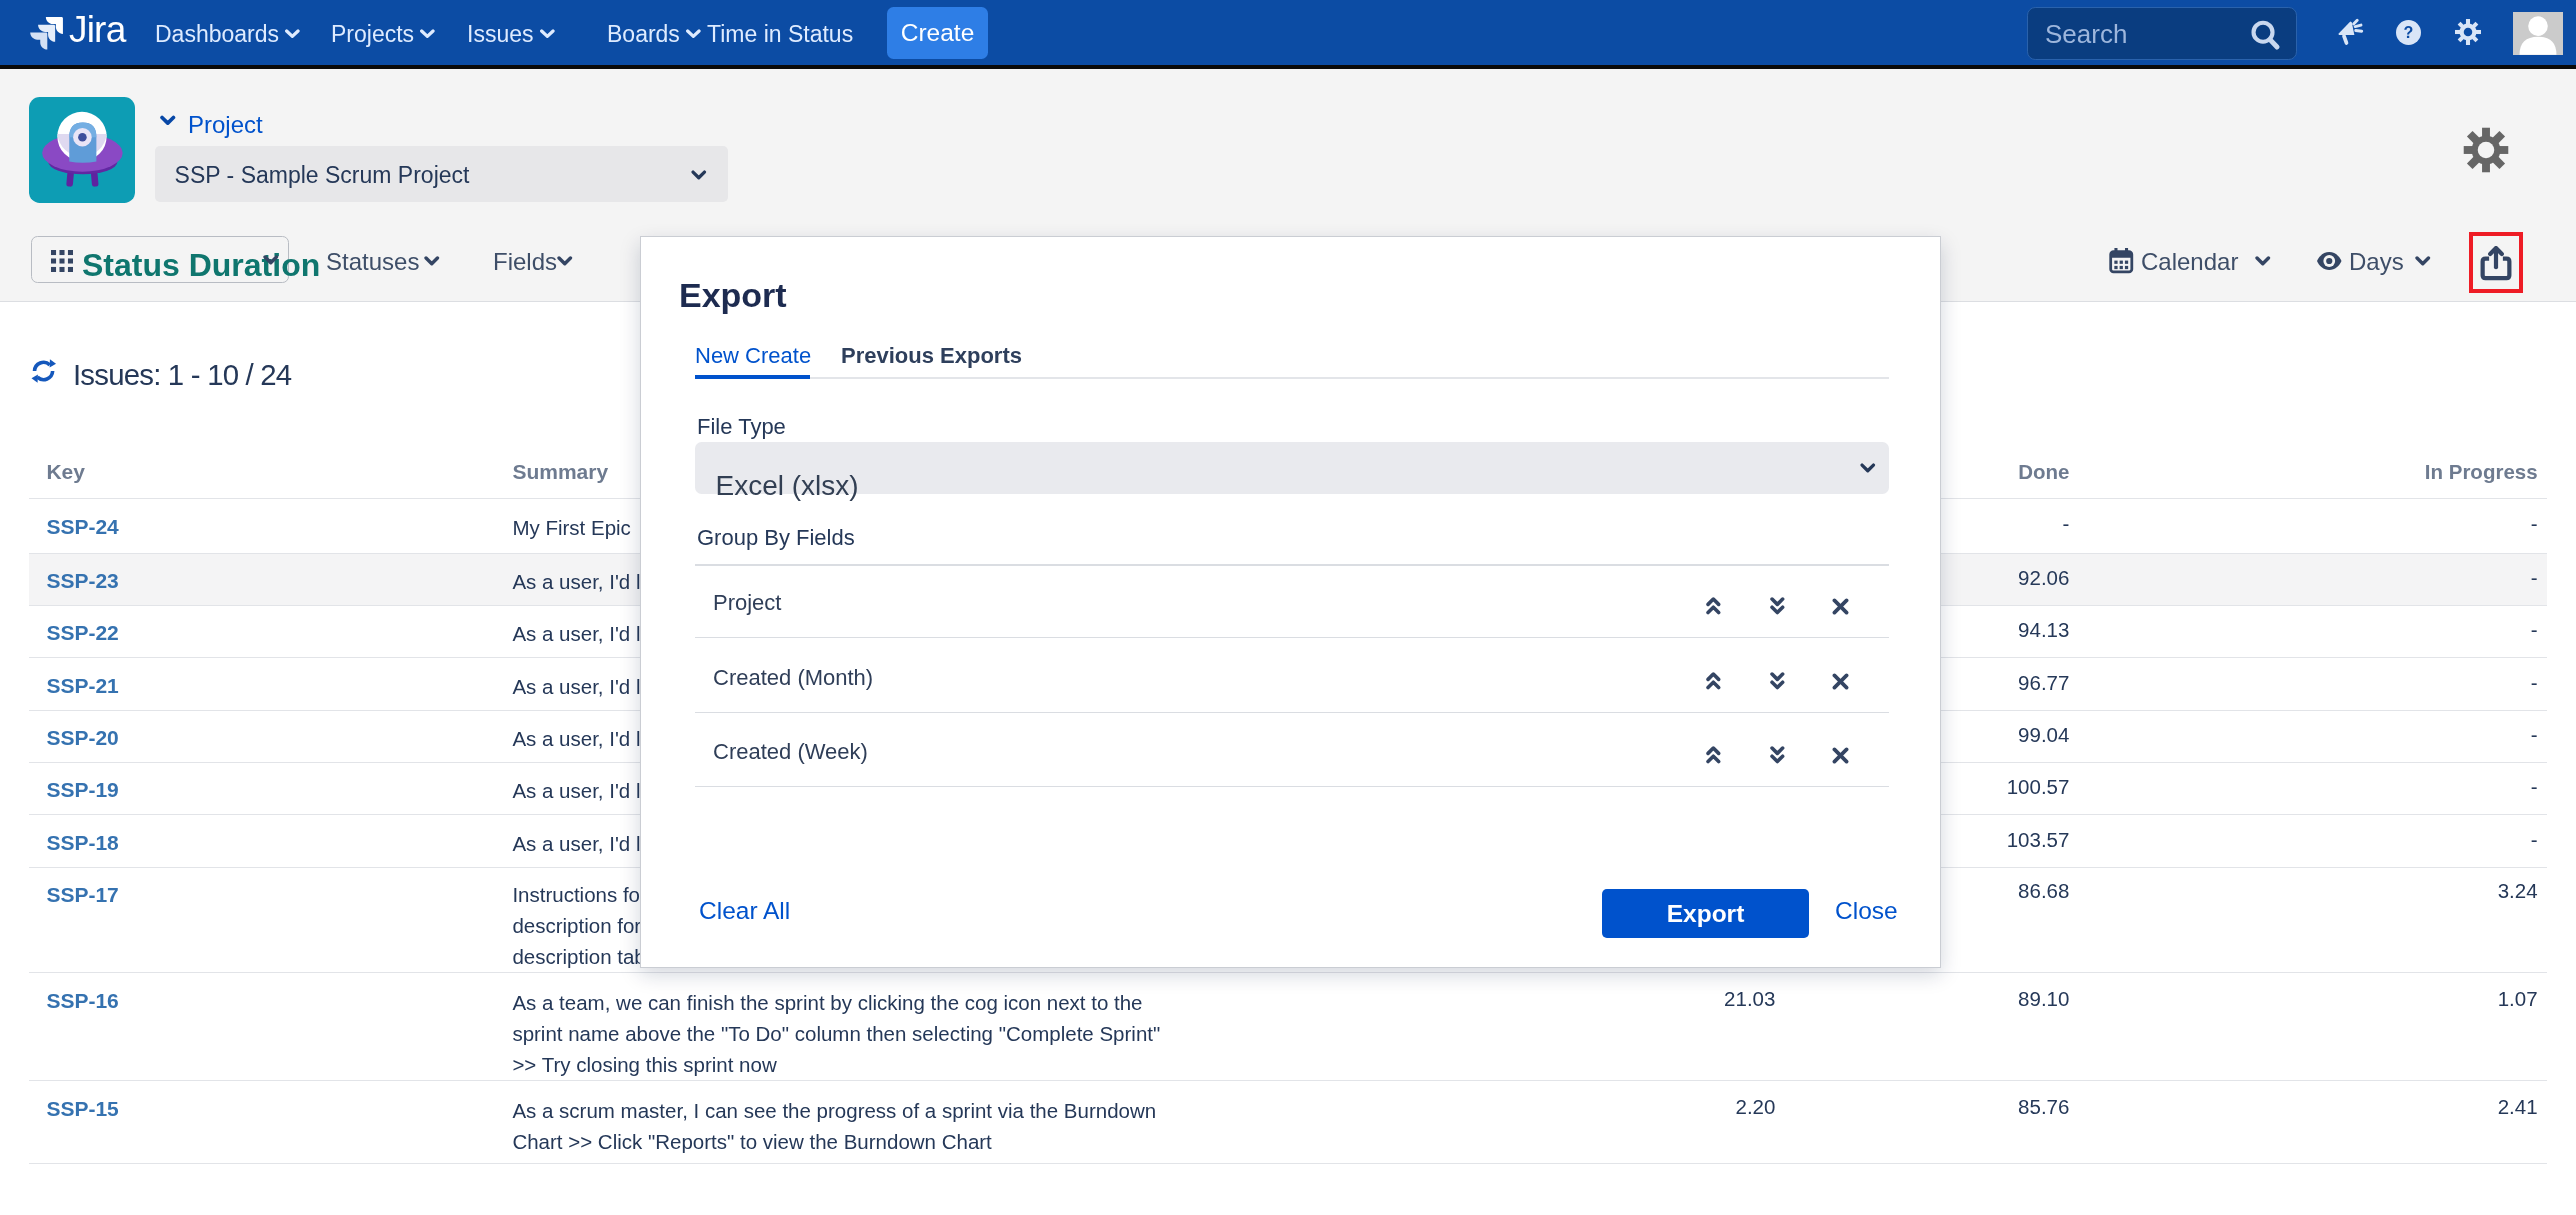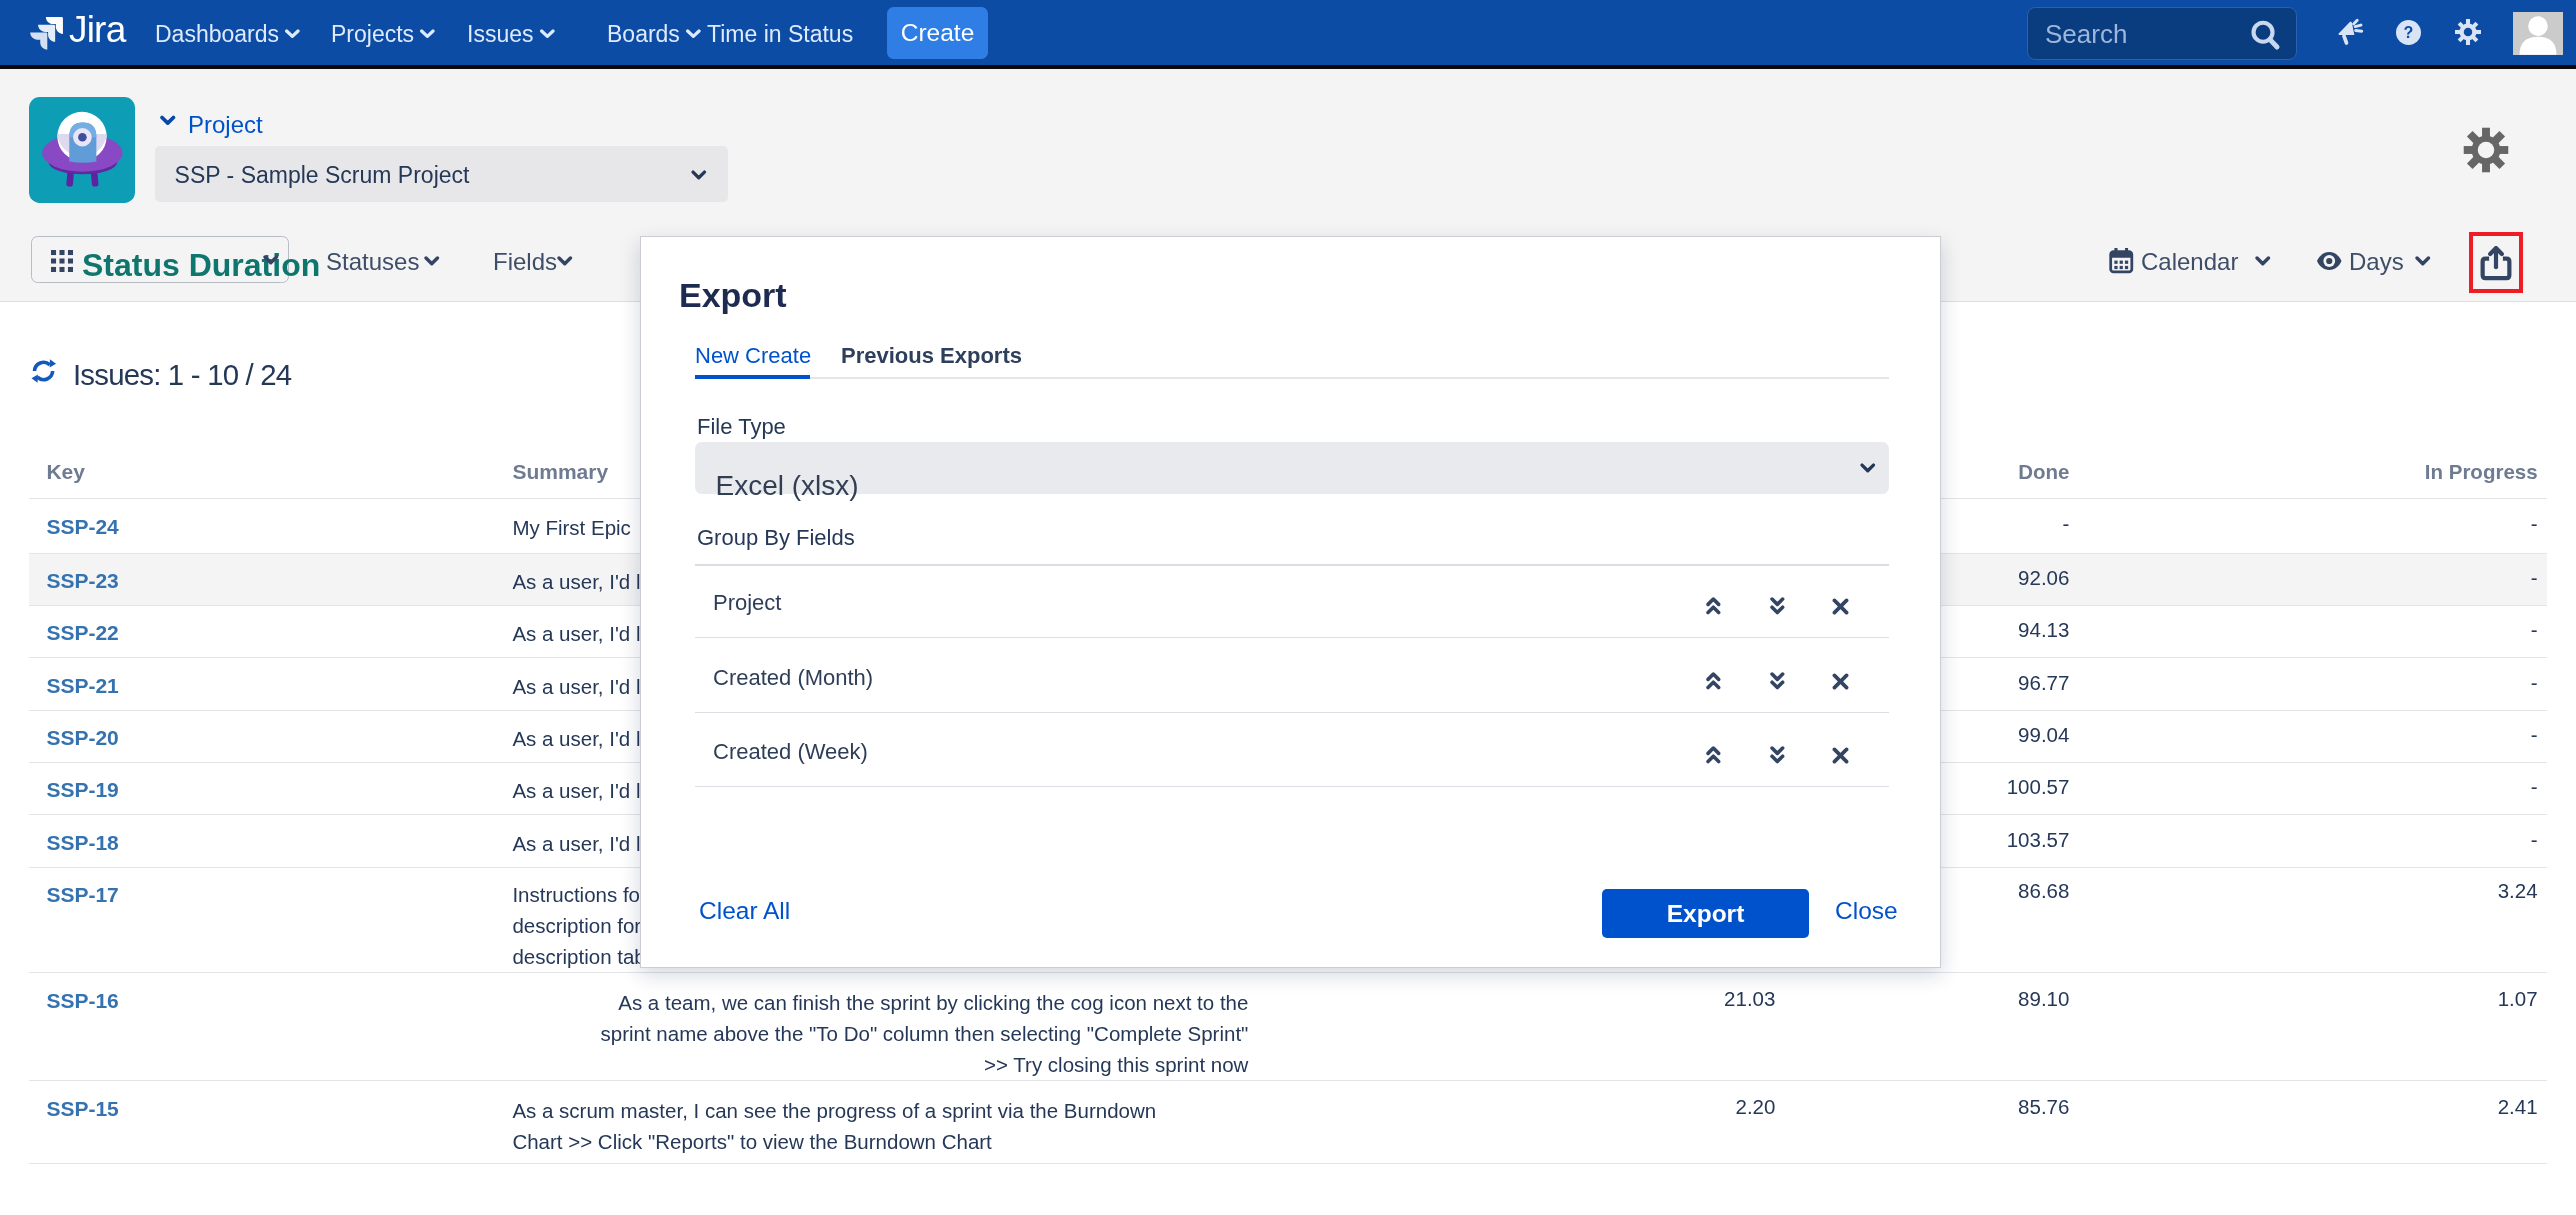--- a/index.html
+++ b/index.html
@@ -310,21 +310,21 @@
   <div class="num inpr" style="top:11.5px;">-</div>
 </div>
 <div class="trow" style="top:868px; height:105px;">
   <div class="key" style="top:14.7px;">SSP-17</div>
   <div class="sum" style="top:10.6px;">Instructions for deleting this sample board and project are in the<br>description for this issue &gt;&gt; Click the "SSP-17" link and read the<br>description tab of the detail view for more</div>
   <div class="num done" style="top:10.6px;">86.68</div>
   <div class="num inpr" style="top:10.6px;">3.24</div>
 </div>
 <div class="trow" style="top:973px; height:108px;">
   <div class="key" style="top:16.4px;">SSP-16</div>
-  <div class="sum" style="top:14px;text-align:right;">As a team, we can finish the sprint by clicking the cog icon next to the<br>sprint name above the "To Do" column then selecting "Complete Sprint"<br>&gt;&gt; Try closing this sprint now</div>
+  <div class="sum" style="top:14px;">As a team, we can finish the sprint by clicking the cog icon next to the<br>sprint name above the "To Do" column then selecting "Complete Sprint"<br>&gt;&gt; Try closing this sprint now</div>
   <div class="num todo" style="top:14px;">21.03</div>
   <div class="num done" style="top:14px;">89.10</div>
   <div class="num inpr" style="top:14px;">1.07</div>
 </div>
 <div class="trow" style="top:1081px; height:83px;">
   <div class="key" style="top:16.4px;">SSP-15</div>
   <div class="sum" style="top:14px;">As a scrum master, I can see the progress of a sprint via the Burndown<br>Chart &gt;&gt; Click "Reports" to view the Burndown Chart</div>
   <div class="num todo" style="top:14px;">2.20</div>
   <div class="num done" style="top:14px;">85.76</div>
   <div class="num inpr" style="top:14px;">2.41</div>

